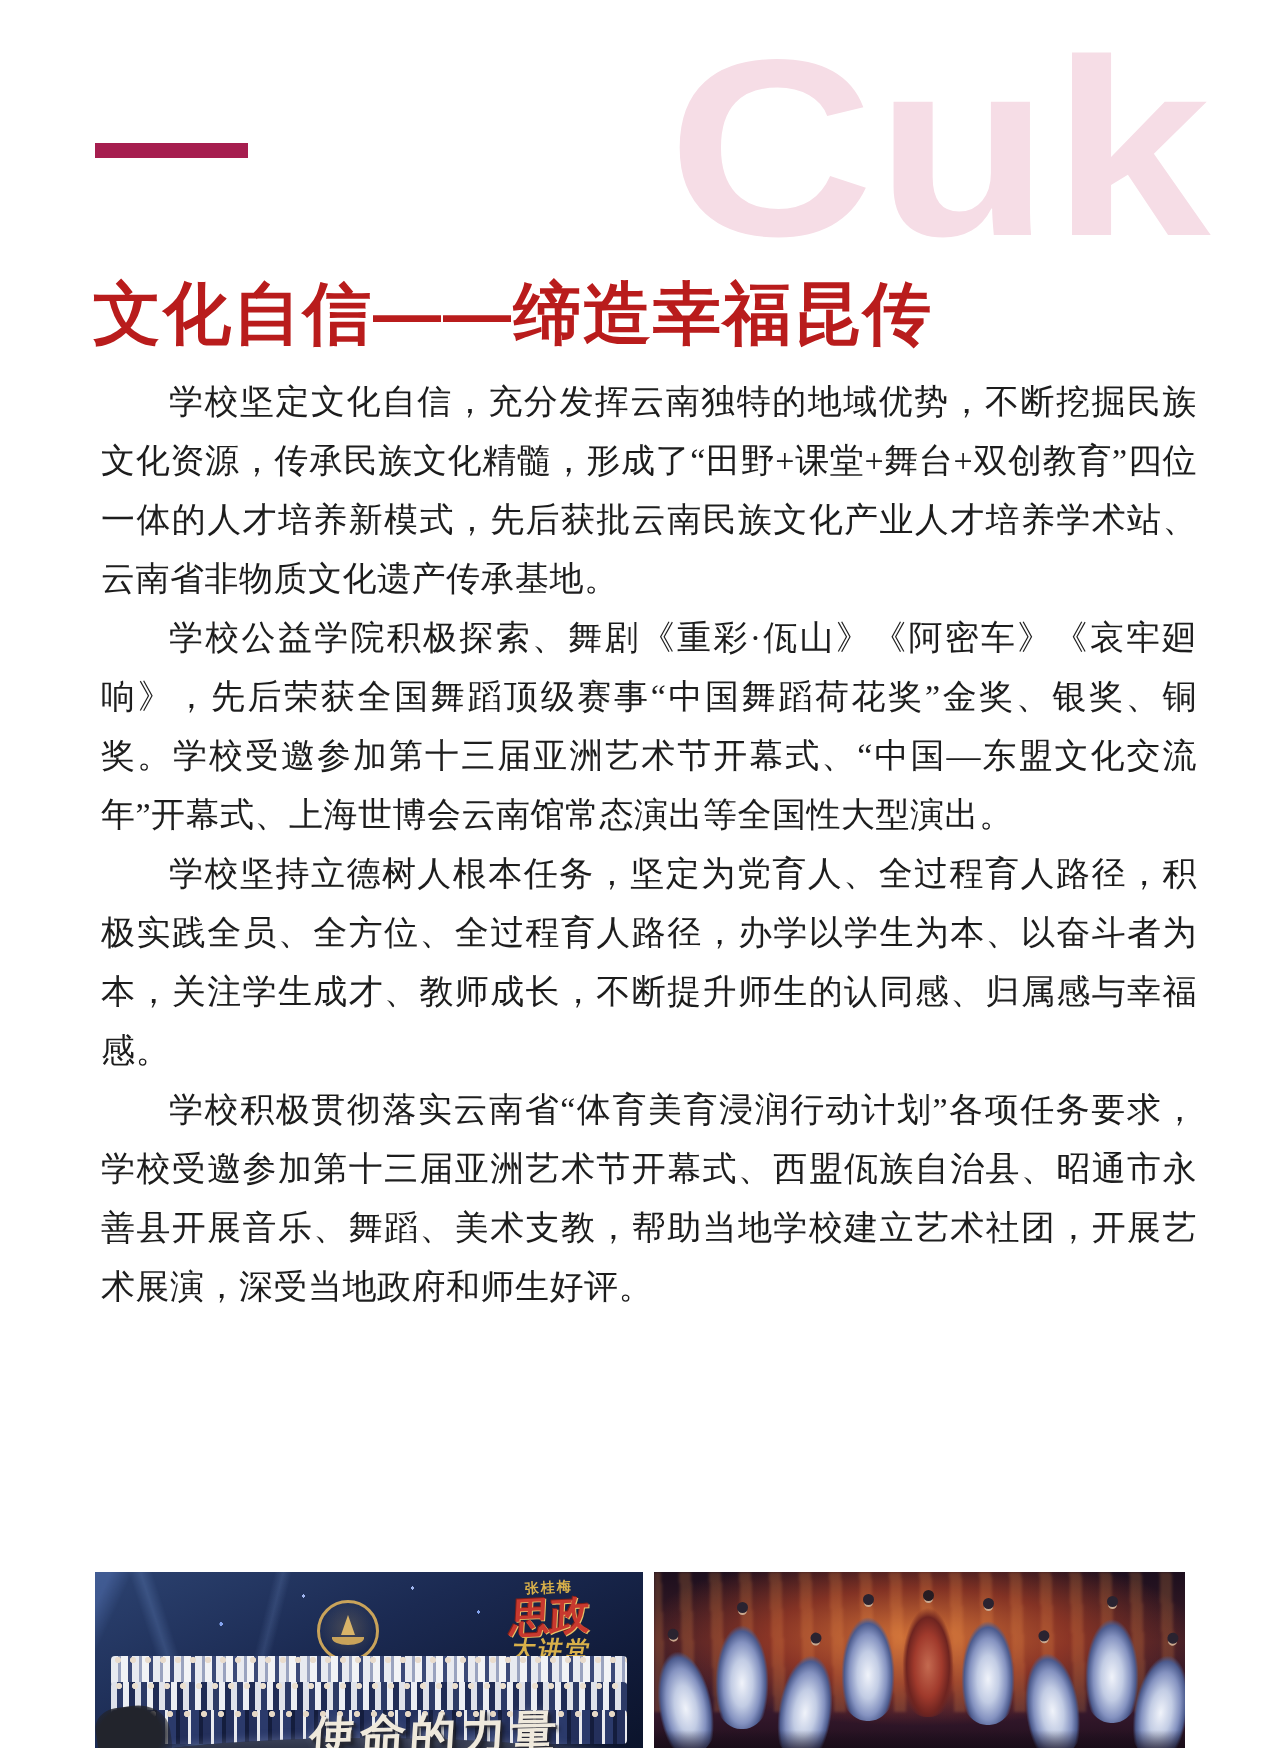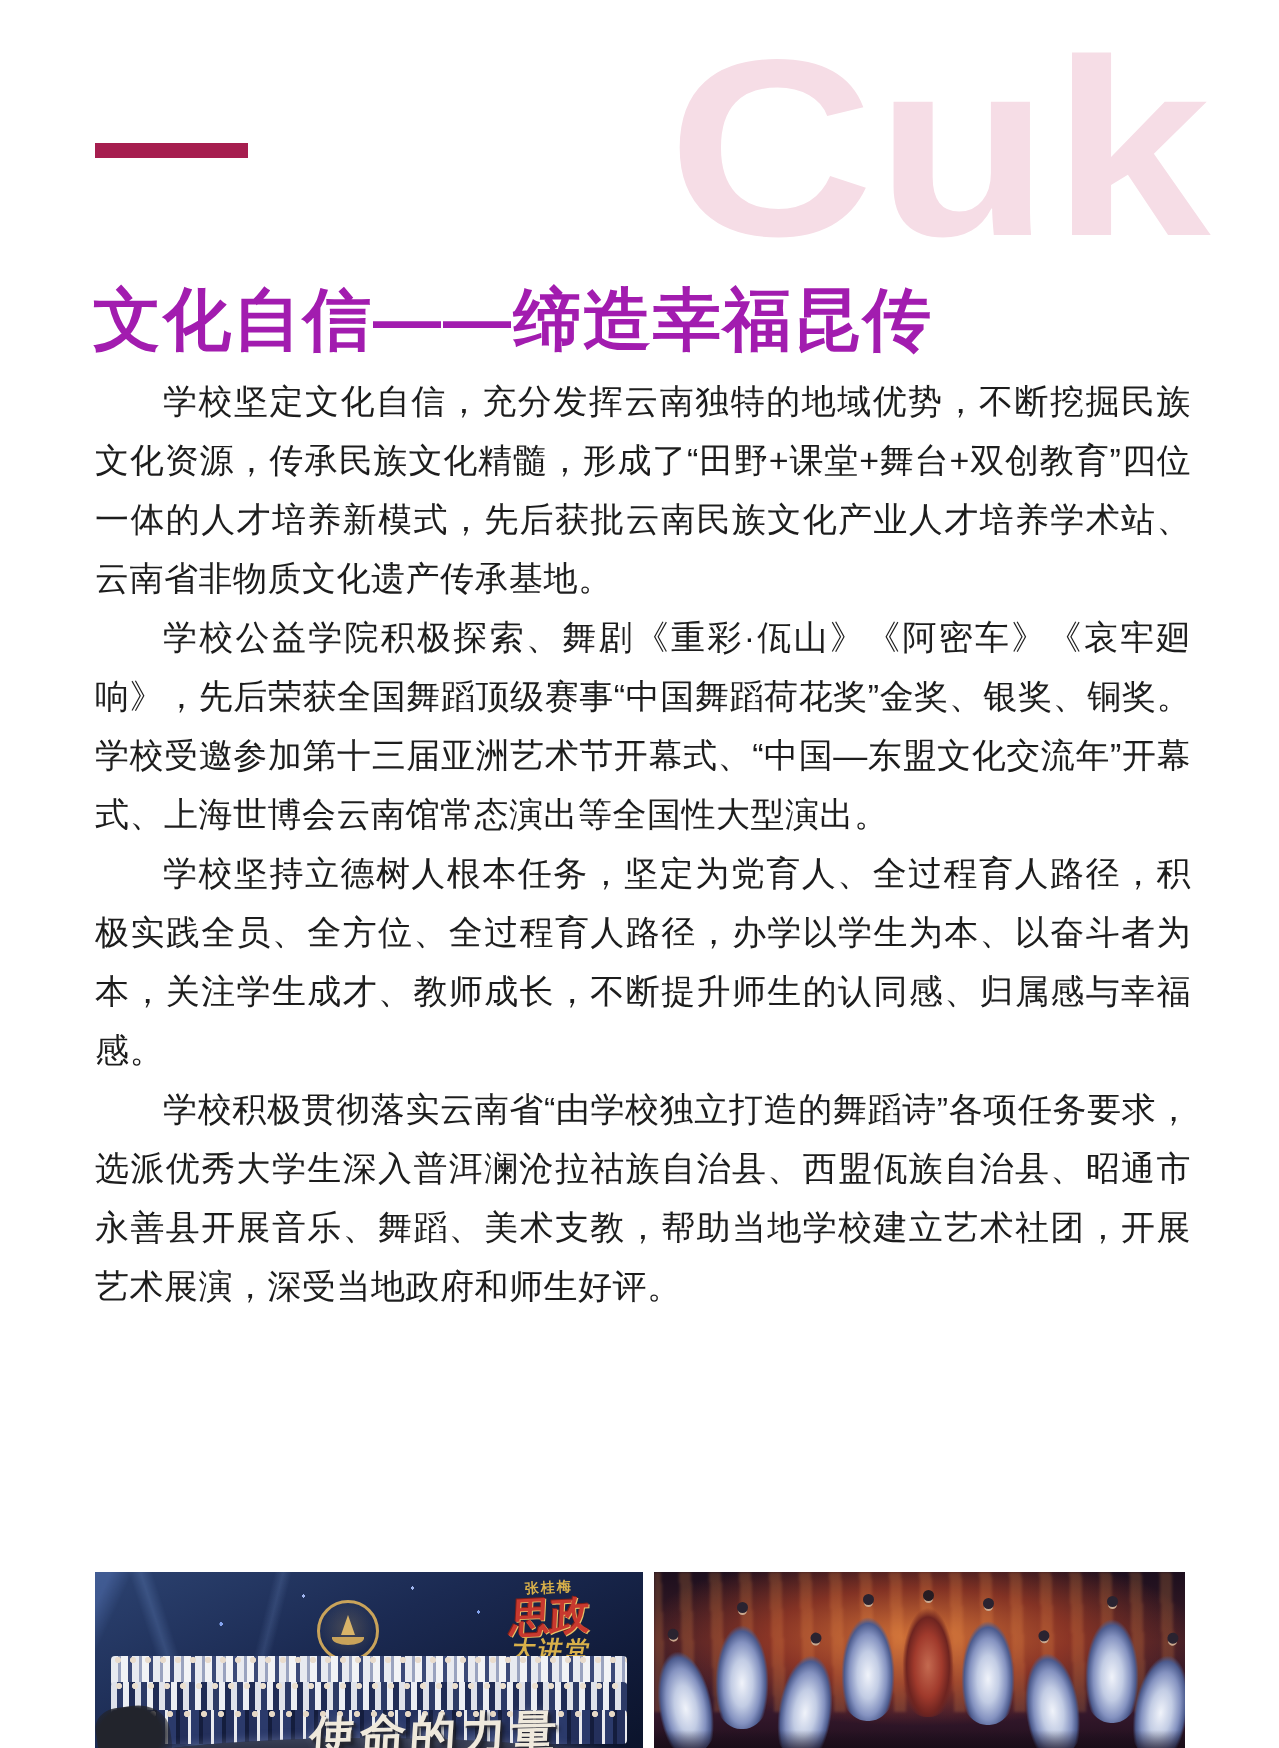--- a/index.html
+++ b/index.html
@@ -16,29 +16,29 @@
     transform:scaleX(1.13);transform-origin:left top;
     z-index:1;user-select:none;
   }
   
   .accent-bar{
     position:absolute;left:95px;top:143px;width:153px;height:15px;
     background:#a61e4f;z-index:3;
   }
   
   .page-title{
-    position:absolute;left:93px;top:234px;
+    position:absolute;left:93px;top:228px;
     font-size:68px;line-height:1.15;font-weight:bold;
-    color:#a21caf;letter-spacing:2px;white-space:nowrap;z-index:4;
+    color:#b91c1c;letter-spacing:2px;white-space:nowrap;z-index:4;
   }
   
   .body-text{
-    position:absolute;left:95px;top:372px;width:1096px;
+    position:absolute;left:101px;top:372px;width:1096px;
     font-size:34px;line-height:59px;color:#1d1d1d;
-    text-align:justify;letter-spacing:0.5px;z-index:4;
+    text-align:justify;letter-spacing:0.5px;z-index:4;font-family:Liberation Serif, serif;
   }
   .body-text p{margin:0;text-indent:2em;}
   
   .photo-strip{
     position:absolute;left:95px;top:1572px;width:1090px;height:200px;
     display:flex;gap:11px;z-index:4;
   }
   .photo{position:relative;overflow:hidden;flex:0 0 auto;height:200px;}
   .photo-left{width:548px;}
   .photo-right{width:531px;}
@@ -128,21 +128,21 @@
 <div class="watermark">Cuk</div>
 
 <div class="accent-bar"></div>
 
 <h1 class="page-title">文化自信——缔造幸福昆传</h1>
 
 <div class="body-text">
   <p>学校坚定文化自信，充分发挥云南独特的地域优势，不断挖掘民族文化资源，传承民族文化精髓，形成了“田野+课堂+舞台+双创教育”四位一体的人才培养新模式，先后获批云南民族文化产业人才培养学术站、云南省非物质文化遗产传承基地。</p>
   <p>学校公益学院积极探索、舞剧《重彩·佤山》《阿密车》《哀牢廻响》，先后荣获全国舞蹈顶级赛事“中国舞蹈荷花奖”金奖、银奖、铜奖。学校受邀参加第十三届亚洲艺术节开幕式、“中国—东盟文化交流年”开幕式、上海世博会云南馆常态演出等全国性大型演出。</p>
   <p>学校坚持立德树人根本任务，坚定为党育人、全过程育人路径，积极实践全员、全方位、全过程育人路径，办学以学生为本、以奋斗者为本，关注学生成才、教师成长，不断提升师生的认同感、归属感与幸福感。</p>
-  <p>学校积极贯彻落实云南省“由学校独立打造的舞蹈诗”各项任务要求，选派优秀大学生深入普洱澜沧拉祜族自治县、西盟佤族自治县、昭通市永善县开展音乐、舞蹈、美术支教，帮助当地学校建立艺术社团，开展艺术展演，深受当地政府和师生好评。</p>
+  <p>学校积极贯彻落实云南省“体育美育浸润行动计划”各项任务要求，学校受邀参加第十三届亚洲艺术节开幕式、西盟佤族自治县、昭通市永善县开展音乐、舞蹈、美术支教，帮助当地学校建立艺术社团，开展艺术展演，深受当地政府和师生好评。</p>
 </div>
 
 <div class="photo-strip">
 
   <div class="photo photo-left">
     <div class="pl-bg"></div>
     <div class="pl-beams"></div>
     <div class="pl-emblem"></div>
     <div class="pl-slogan">
       <div class="s1">张桂梅</div>

